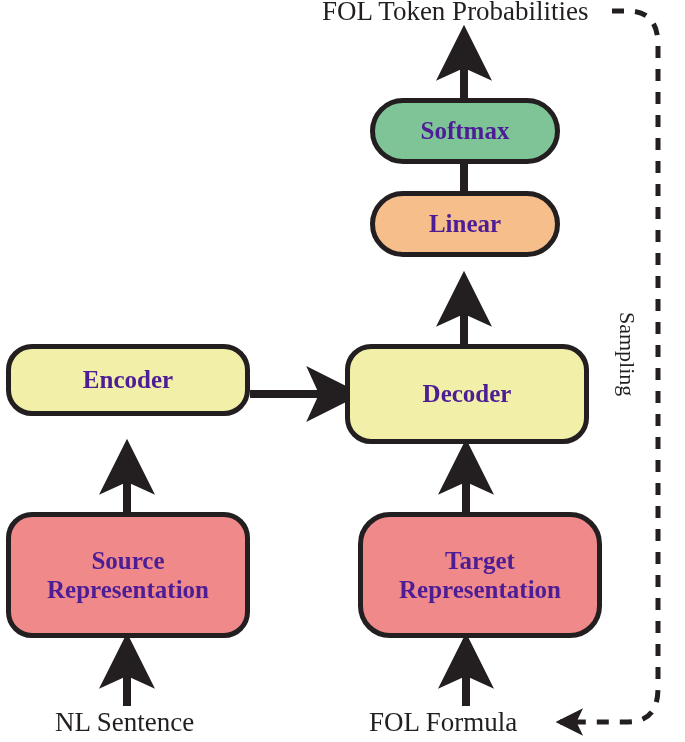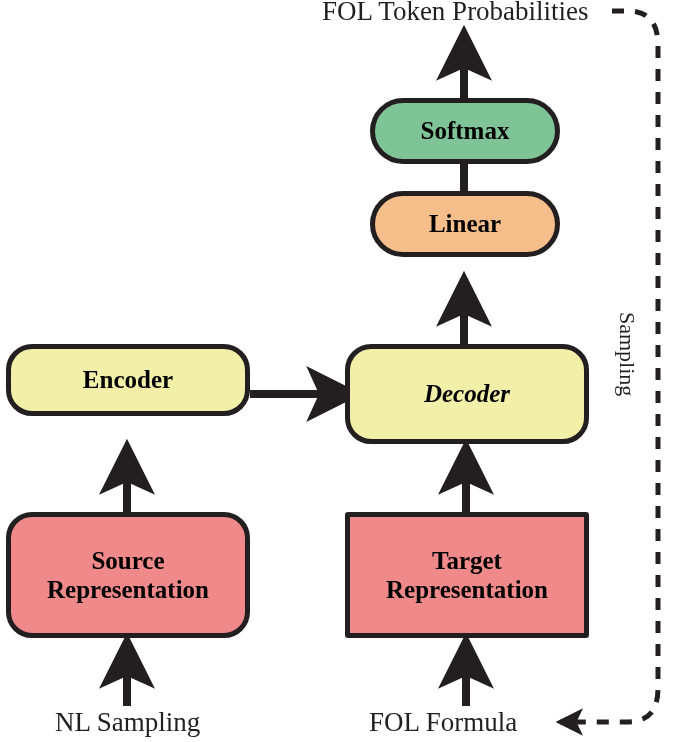--- a/index.html
+++ b/index.html
@@ -19,21 +19,21 @@
   }
   .node {
     position: absolute;
     box-sizing: border-box;
     border: 5px solid #231f20;
     display: flex;
     align-items: center;
     justify-content: center;
     text-align: center;
     font-weight: bold;
-    color: #000000;
+    color: #4c1d95;
     line-height: 1.18;
     z-index: 3;
   }
   .node-label {
     display: block;
     white-space: pre-line;
   }
   #node-softmax {
     left: 370px;  top: 98px;  width: 190px; height: 66px;
     border-radius: 33px;
@@ -53,22 +53,22 @@
     left: 345px;  top: 344px; width: 244px; height: 100px;
     border-radius: 26px;
     font-size: 25px;
   }
   #node-source {
     left: 6px;    top: 512px; width: 244px; height: 126px;
     border-radius: 26px;
     font-size: 25px;
   }
   #node-target {
-    left: 345px;  top: 512px; width: 244px; height: 126px;
-    border-radius: 3px;
+    left: 358px;  top: 512px; width: 244px; height: 126px;
+    border-radius: 32px;
     font-size: 25px;
   }
   .free-label {
     position: absolute;
     color: #231f20;
     font-size: 27px;
     white-space: nowrap;
     z-index: 4;
   }
   #label-fol-token-probabilities { left: 322px; top: -4px; }
@@ -122,35 +122,35 @@
   </div>
 
   <div class="node" id="node-linear" style="background:#F5BE8B;">
     <span class="node-label">Linear</span>
   </div>
 
   <div class="node" id="node-encoder" style="background:#F2EFA8;">
     <span class="node-label">Encoder</span>
   </div>
 
-  <div class="node" id="node-decoder" style="background:#F2EFA8;font-style:italic;">
+  <div class="node" id="node-decoder" style="background:#F2EFA8;">
     <span class="node-label">Decoder</span>
   </div>
 
   <div class="node" id="node-source" style="background:#F08A8A;">
     <span class="node-label">Source
 Representation</span>
   </div>
 
   <div class="node" id="node-target" style="background:#F08A8A;">
     <span class="node-label">Target
 Representation</span>
   </div>
 
   <div class="free-label" id="label-fol-token-probabilities">FOL Token Probabilities</div>
 
-  <div class="free-label" id="label-nl-sentence">NL Sampling</div>
+  <div class="free-label" id="label-nl-sentence">NL Sentence</div>
 
   <div class="free-label" id="label-fol-formula">FOL Formula</div>
 
   <div class="free-label" id="label-sampling">Sampling</div>
 
 </div>
 
 </body></html>

